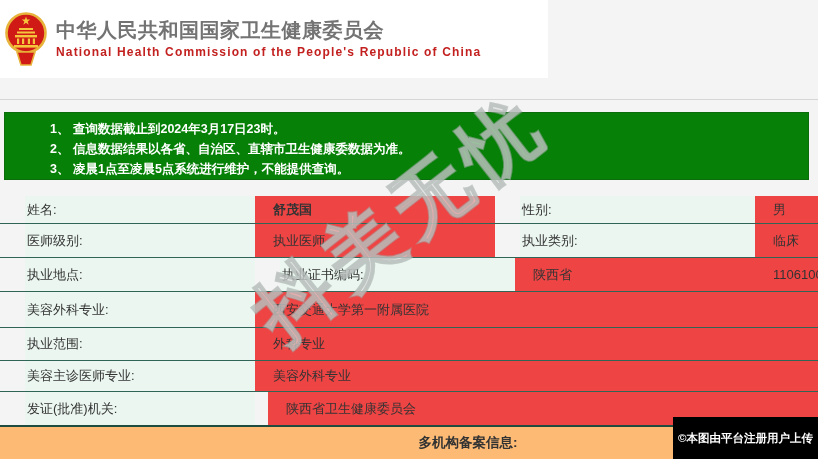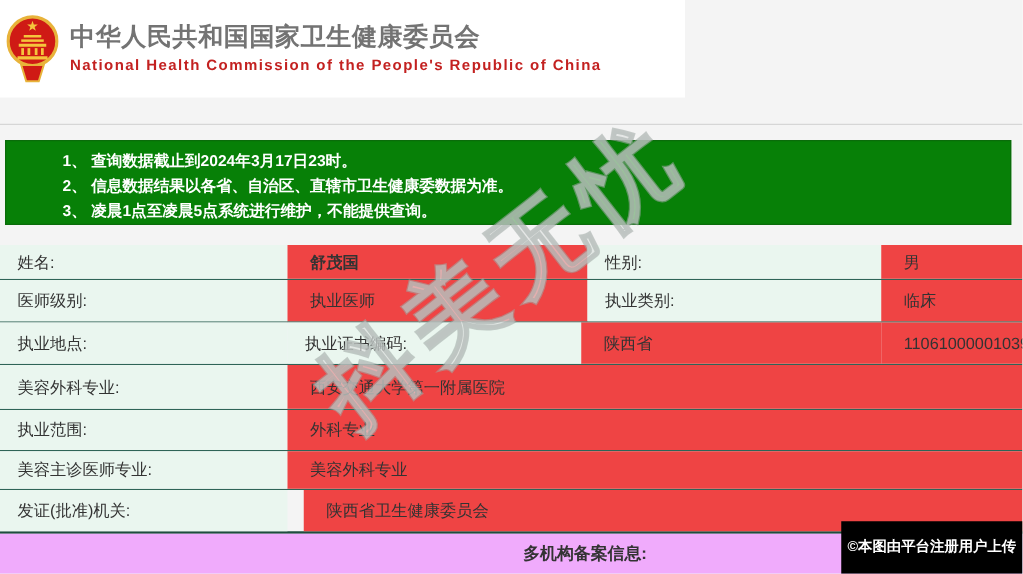--- a/index.html
+++ b/index.html
@@ -19,25 +19,25 @@
   .notice{position:absolute;top:112px;left:4px;width:805px;height:68px;box-sizing:border-box;
     background:#078007;border:1px solid #0a6c0a;padding:6px 10px 0 45px;
     color:#ffffff;font-weight:bold;font-size:12.5px;}
   .notice-line{line-height:20px;white-space:nowrap;}
   
   .table{position:absolute;top:196px;left:0;width:818px;}
   .row{display:flex;box-sizing:border-box;border-bottom:1px solid #2f6457;width:818px;}
   .h28{height:28px}.h34{height:34px}.h36{height:36px}.h33{height:33px}.h31{height:31px}.h35{height:35px}
   .thick{border-bottom:2px solid #1e4d3f;gap:13px;}
   .cell{display:flex;align-items:center;font-size:13px;color:#333;box-sizing:border-box;overflow:hidden;white-space:nowrap;}
-  .lab{background:#eaf6ef;padding-left:14px;}
+  .lab{background:#eaf6ef;padding-left:2px;margin-left:25px;}
   .val{background:#ef4444;padding-left:18px;}
   .c1{width:230px}.c2{width:240px}.c3{width:235px}.c4{flex:1}.span{flex:1}
   .bold{font-weight:bold;}
-  .footer-row{height:32px;background:#f0abfc;display:flex;align-items:center;justify-content:center;
+  .footer-row{height:32px;background:#fdba74;display:flex;align-items:center;justify-content:center;
     padding-left:118px;box-sizing:border-box;font-weight:bold;font-size:13.5px;color:#333;}
   
   .watermark{position:absolute;left:402px;top:220px;transform:translate(-50%,-50%) rotate(-38deg);
     font-size:76px;font-weight:bold;letter-spacing:10px;white-space:nowrap;
     color:rgba(255,255,255,0.52);-webkit-text-stroke:2px rgba(160,170,165,0.55);
     text-shadow:0 0 1px rgba(120,130,125,0.35);pointer-events:none;z-index:60;}
   
   .copyright{position:absolute;right:0;bottom:0;height:18px;line-height:18px;background:#000000;
     color:#ffffff;font-size:11.5px;font-weight:600;padding:12px 5px;z-index:70;white-space:nowrap;}
 </style>

